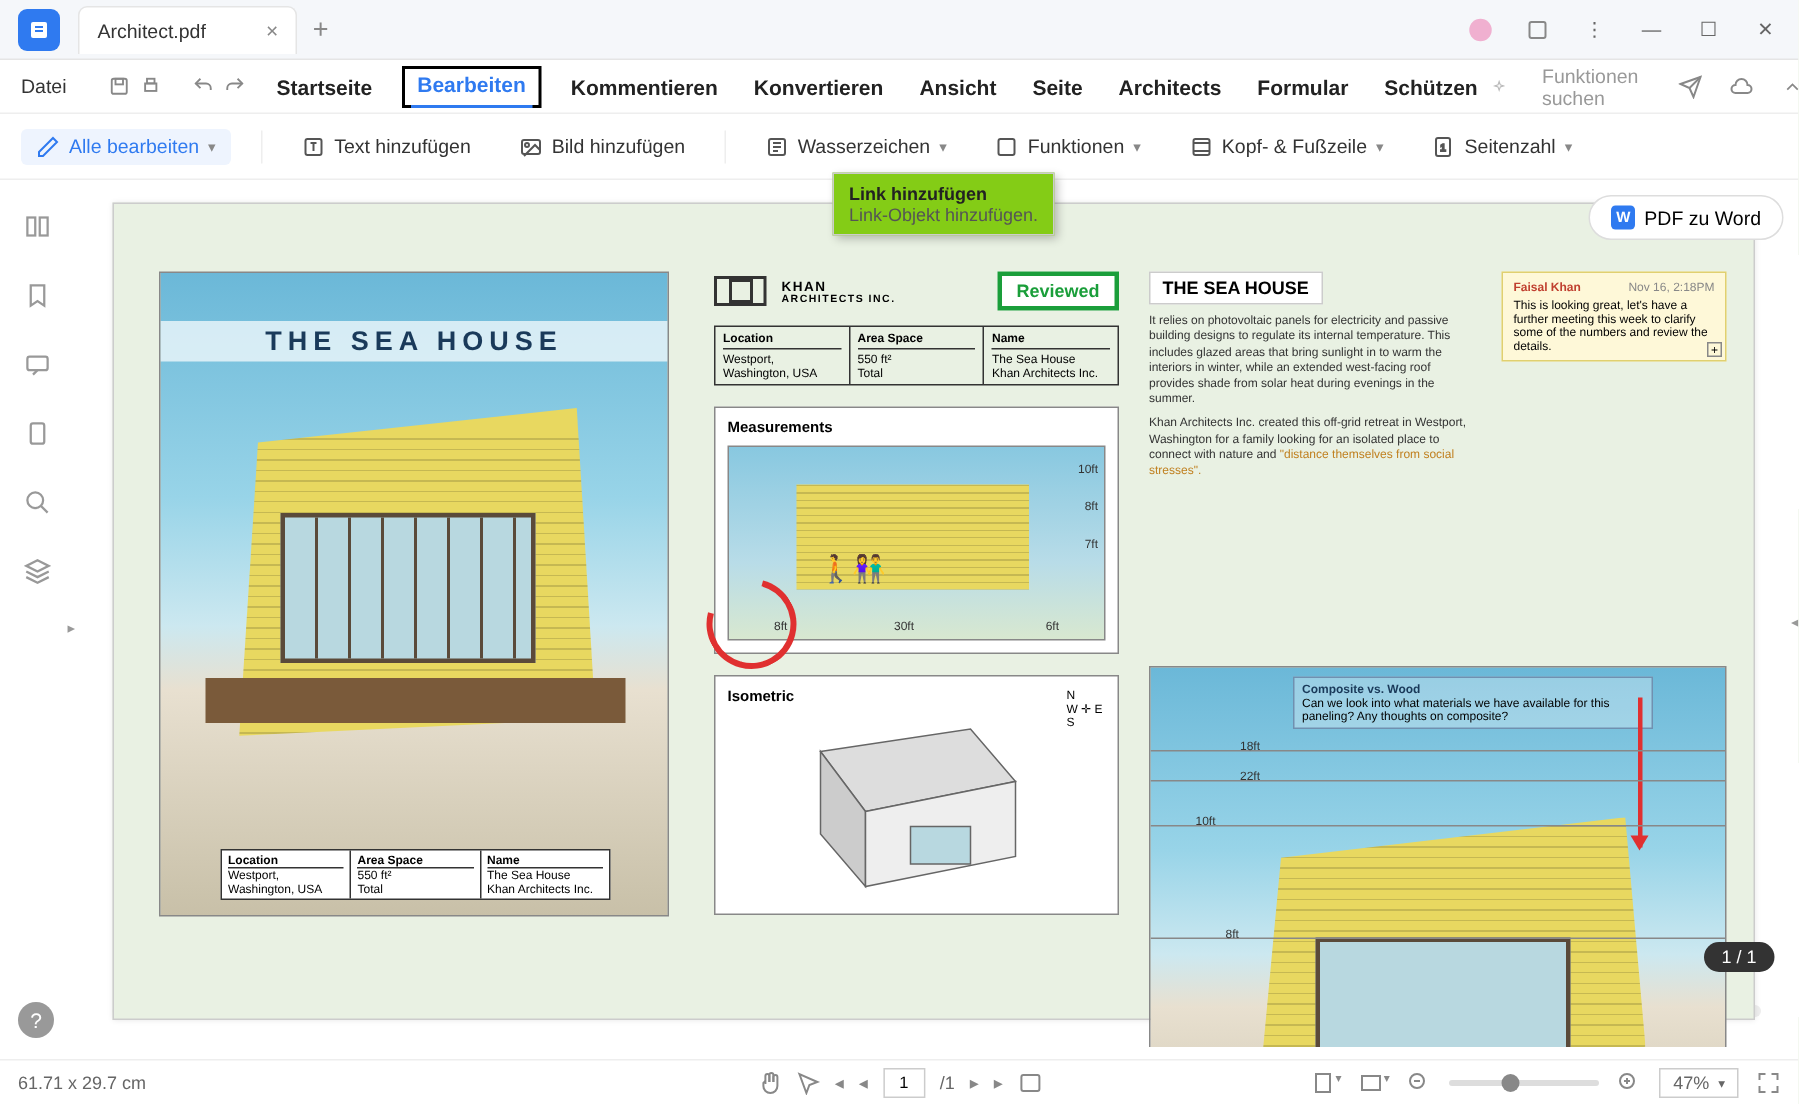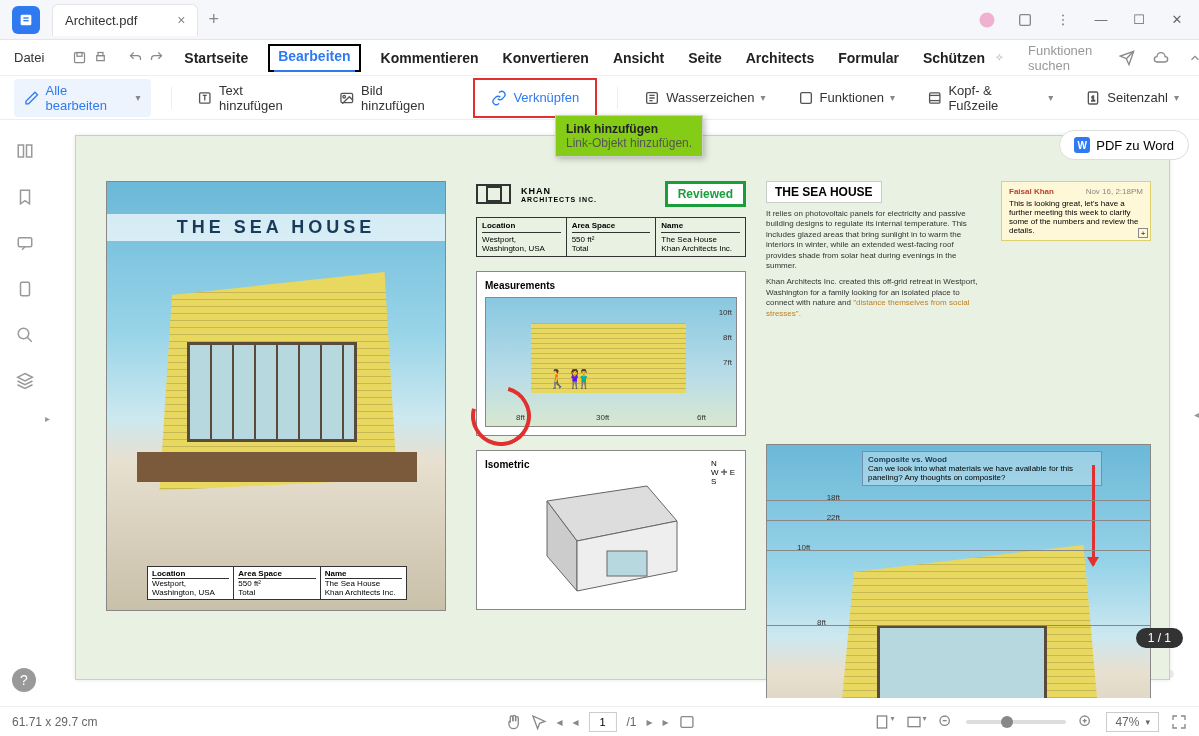--- a/index.html
+++ b/index.html
@@ -246,29 +246,20 @@
       </svg>
     <span>Text hinzufügen</span>
   </div>
   <div class="tool-btn">
     <svg viewBox="0 0 24 24" fill="none" stroke="#555" stroke-width="2">
         <rect x="3" y="5" width="18" height="14" rx="2"></rect>
         <circle cx="8" cy="10" r="2"></circle>
         <path d="M21 15l-5-5L5 21"></path>
       </svg>
     <span>Bild hinzufügen</span>
-  </div>
-  <div class="red-box-tool">
-    <div class="tool-btn">
-      <svg viewBox="0 0 24 24" fill="none" stroke="#2f7af0" stroke-width="2">
-          <path d="M10 13a5 5 0 007 0l3-3a5 5 0 00-7-7l-1 1"></path>
-          <path d="M14 11a5 5 0 00-7 0l-3 3a5 5 0 007 7l1-1"></path>
-        </svg>
-      <span>Verknüpfen</span>
-    </div>
   </div>
   <div class="tool-sep"></div>
   <div class="tool-btn">
     <svg viewBox="0 0 24 24" fill="none" stroke="#555" stroke-width="2">
         <rect x="4" y="4" width="16" height="16" rx="2"></rect>
         <path d="M8 12h8M8 8h8M8 16h5"></path>
       </svg>
     <span>Wasserzeichen</span>
     <span class="chev">▾</span>
   </div>

